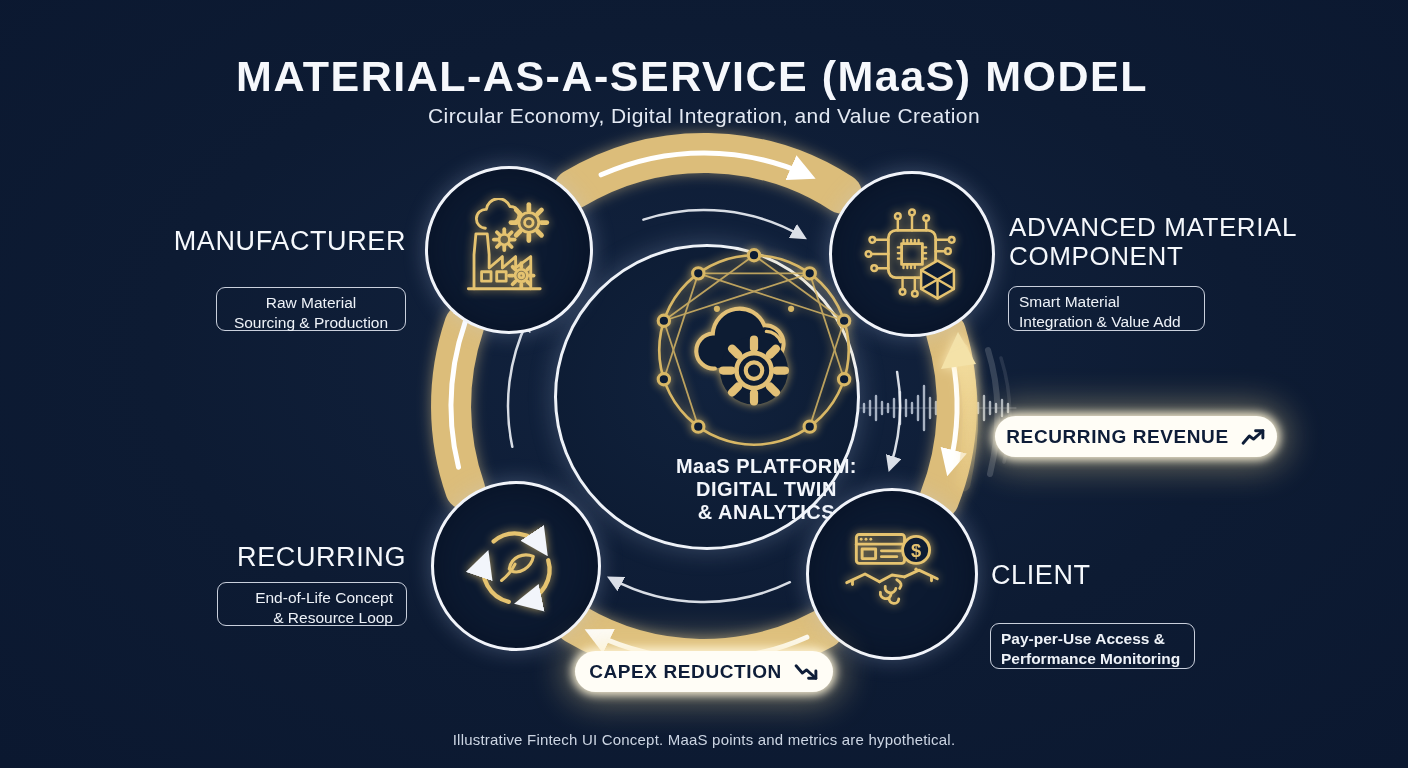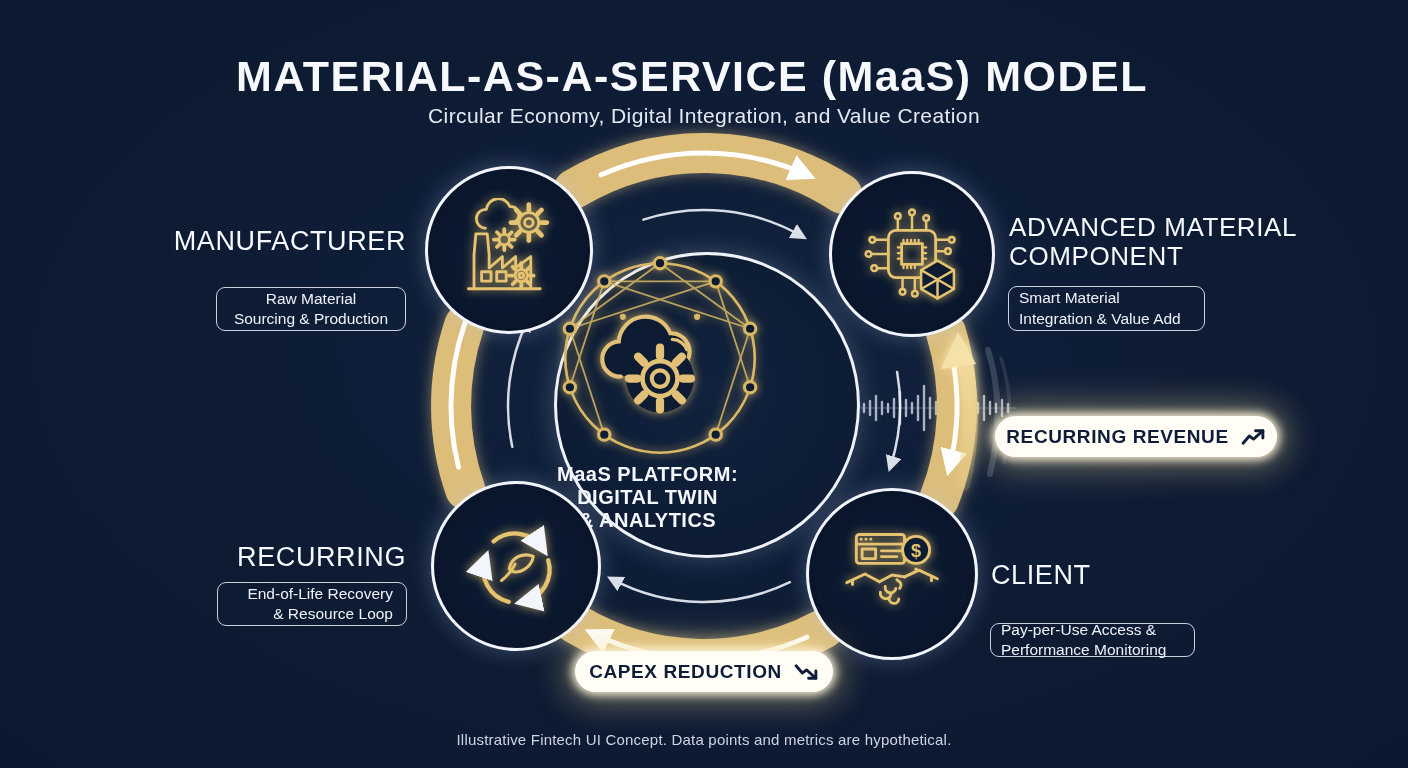--- a/index.html
+++ b/index.html
@@ -17,33 +17,33 @@
     color:#e3e9f3;font-size:21px;font-weight:400;letter-spacing:.4px;
   }
   .flow-svg{position:absolute;left:0;top:0;z-index:1;}
   .node-circle{
     position:absolute;border-radius:50%;border:3px solid #f1f4fa;background:#0c1a31;
     box-shadow:0 0 22px rgba(190,210,245,.28), inset 0 0 34px rgba(6,14,30,.65);
     display:flex;align-items:center;justify-content:center;z-index:2;
   }
   .gold-icon{filter:drop-shadow(0 0 5px rgba(233,197,110,.75));}
   .center-circle{
-    position:absolute;left:554px;top:252px;width:300px;height:300px;border-radius:50%;
+    position:absolute;left:554px;top:244px;width:300px;height:300px;border-radius:50%;
     border:3px solid #eef2f8;background:radial-gradient(circle at 50% 45%, #11223d 0%, #0d1c34 75%);
     box-shadow:0 0 26px rgba(190,210,245,.25);
-    display:flex;flex-direction:column;align-items:flex-start;z-index:2;
+    display:flex;flex-direction:column;align-items:flex-end;z-index:2;
   }
   .center-text{margin-top:2px;text-align:center;color:#f3f6fb;font-size:20px;font-weight:700;
     line-height:1.16;letter-spacing:.5px;}
   .node-title{position:absolute;color:#f5f8fc;font-weight:400;font-size:27px;letter-spacing:.6px;z-index:2;}
   .node-title.two-line{line-height:1.12;font-size:26px;}
   .info-box{
     position:absolute;border:1.5px solid rgba(235,240,250,.85);border-radius:9px;
     color:#eef2f8;font-size:15.5px;line-height:1.3;z-index:2;
-    display:flex;flex-direction:column;justify-content:center;padding:5px 10px;box-sizing:border-box;
+    display:flex;flex-direction:column;justify-content:flex-start;padding:5px 10px;box-sizing:border-box;
   }
   .badge{
     position:absolute;height:41px;border-radius:21px;background:#fffdf6;z-index:3;
     display:flex;align-items:center;justify-content:center;gap:12px;
     box-shadow:0 0 10px 3px rgba(255,246,218,.95), 0 0 34px 10px rgba(238,214,150,.45);
     color:#0e1d38;font-weight:800;font-size:19px;letter-spacing:.6px;cursor:pointer;
   }
   .footer{
     position:absolute;top:731px;left:0;width:1408px;text-align:center;
     color:#ccd5e3;font-size:15px;letter-spacing:.2px;z-index:2;
@@ -308,21 +308,21 @@
       <path d="M88.4 49.0 A34 34 0 0 1 63.0 92.0" marker-end="url(#arrS)"></path>
       <path d="M47.5 92.2 A34 34 0 0 1 23.0 48.0" marker-end="url(#arrS)"></path>
       <g stroke-width="3.2">
         <path d="M48 58 C50 45 63 41 73 45 C71 57 58 64 50 60 Z"></path>
         <path d="M40 70 Q49 63 54 53"></path>
       </g>
     </svg>
   </div>
   <div class="node-title" style="left:150px;top:542px;width:256px;text-align:right;">RECURRING</div>
   <div class="info-box" style="left:217px;top:582px;width:190px;height:44px;text-align:right;padding-right:13px;">
-    <span>End-of-Life Recovery</span>
+    <span>End-of-Life Concept</span>
     <span>&amp; Resource Loop</span>
   </div>
 
   <div class="node-circle" style="left:806px;top:488px;width:166px;height:166px;">
     <svg class="gold-icon" width="106" height="106" viewBox="0 0 110 110" fill="none" stroke="#e5c370" stroke-width="3" stroke-linecap="round" stroke-linejoin="round">
       <rect x="18" y="14" width="50" height="30" rx="3"></rect>
       <line x1="18" y1="24" x2="68" y2="24"></line>
       <g fill="#e5c370" stroke="none">
         <circle cx="23" cy="19" r="1.5"></circle>
           <circle cx="28" cy="19" r="1.5"></circle>
@@ -339,35 +339,35 @@
       <polyline points="42,63 55,56 68,58"></polyline>
       <path d="M60 61 q7 4 3 9"></path>
       <path d="M48 68 a5.5 5.5 0 0 0 11 2"></path>
       <path d="M43 74 a5.5 5.5 0 0 0 11 2"></path>
       <path d="M52 80 a5 5 0 0 0 10 1"></path>
       <line x1="14" y1="62" x2="14" y2="66"></line>
         <line x1="96" y1="58" x2="96" y2="62"></line>
     </svg>
   </div>
   <div class="node-title" style="left:991px;top:560px;width:300px;text-align:left;">CLIENT</div>
-  <div class="info-box" style="left:990px;top:623px;width:205px;height:34px;text-align:left;">
+  <div class="info-box" style="left:990px;top:623px;width:205px;height:46px;text-align:left;font-weight:bold;">
     <span>Pay-per-Use Access &amp;</span>
     <span>Performance Monitoring</span>
   </div>
 
   <div class="badge" style="left:995px;top:416px;width:282px;">
     <span>RECURRING REVENUE</span>
     <svg width="25" height="20" viewBox="0 0 24 18" fill="none" stroke="#0e1d38" stroke-width="2.8" stroke-linecap="round" stroke-linejoin="round">
       <polyline points="2,15 8,8 12,11 21,3"></polyline>
       <polyline points="14,3 21,3 21,10"></polyline>
     </svg>
   </div>
 
   <div class="badge" style="left:575px;top:651px;width:258px;">
     <span>CAPEX REDUCTION</span>
     <svg width="25" height="20" viewBox="0 0 24 18" fill="none" stroke="#0e1d38" stroke-width="2.8" stroke-linecap="round" stroke-linejoin="round">
       <polyline points="2,3 8,10 12,7 21,15"></polyline>
       <polyline points="14,15 21,15 21,8"></polyline>
     </svg>
   </div>
 
-  <div class="footer">Illustrative Fintech UI Concept. Data points and metrics are hypothetical.</div>
+  <div class="footer">Illustrative Fintech UI Concept. MaaS points and metrics are hypothetical.</div>
 </div>
 
 </body></html>

